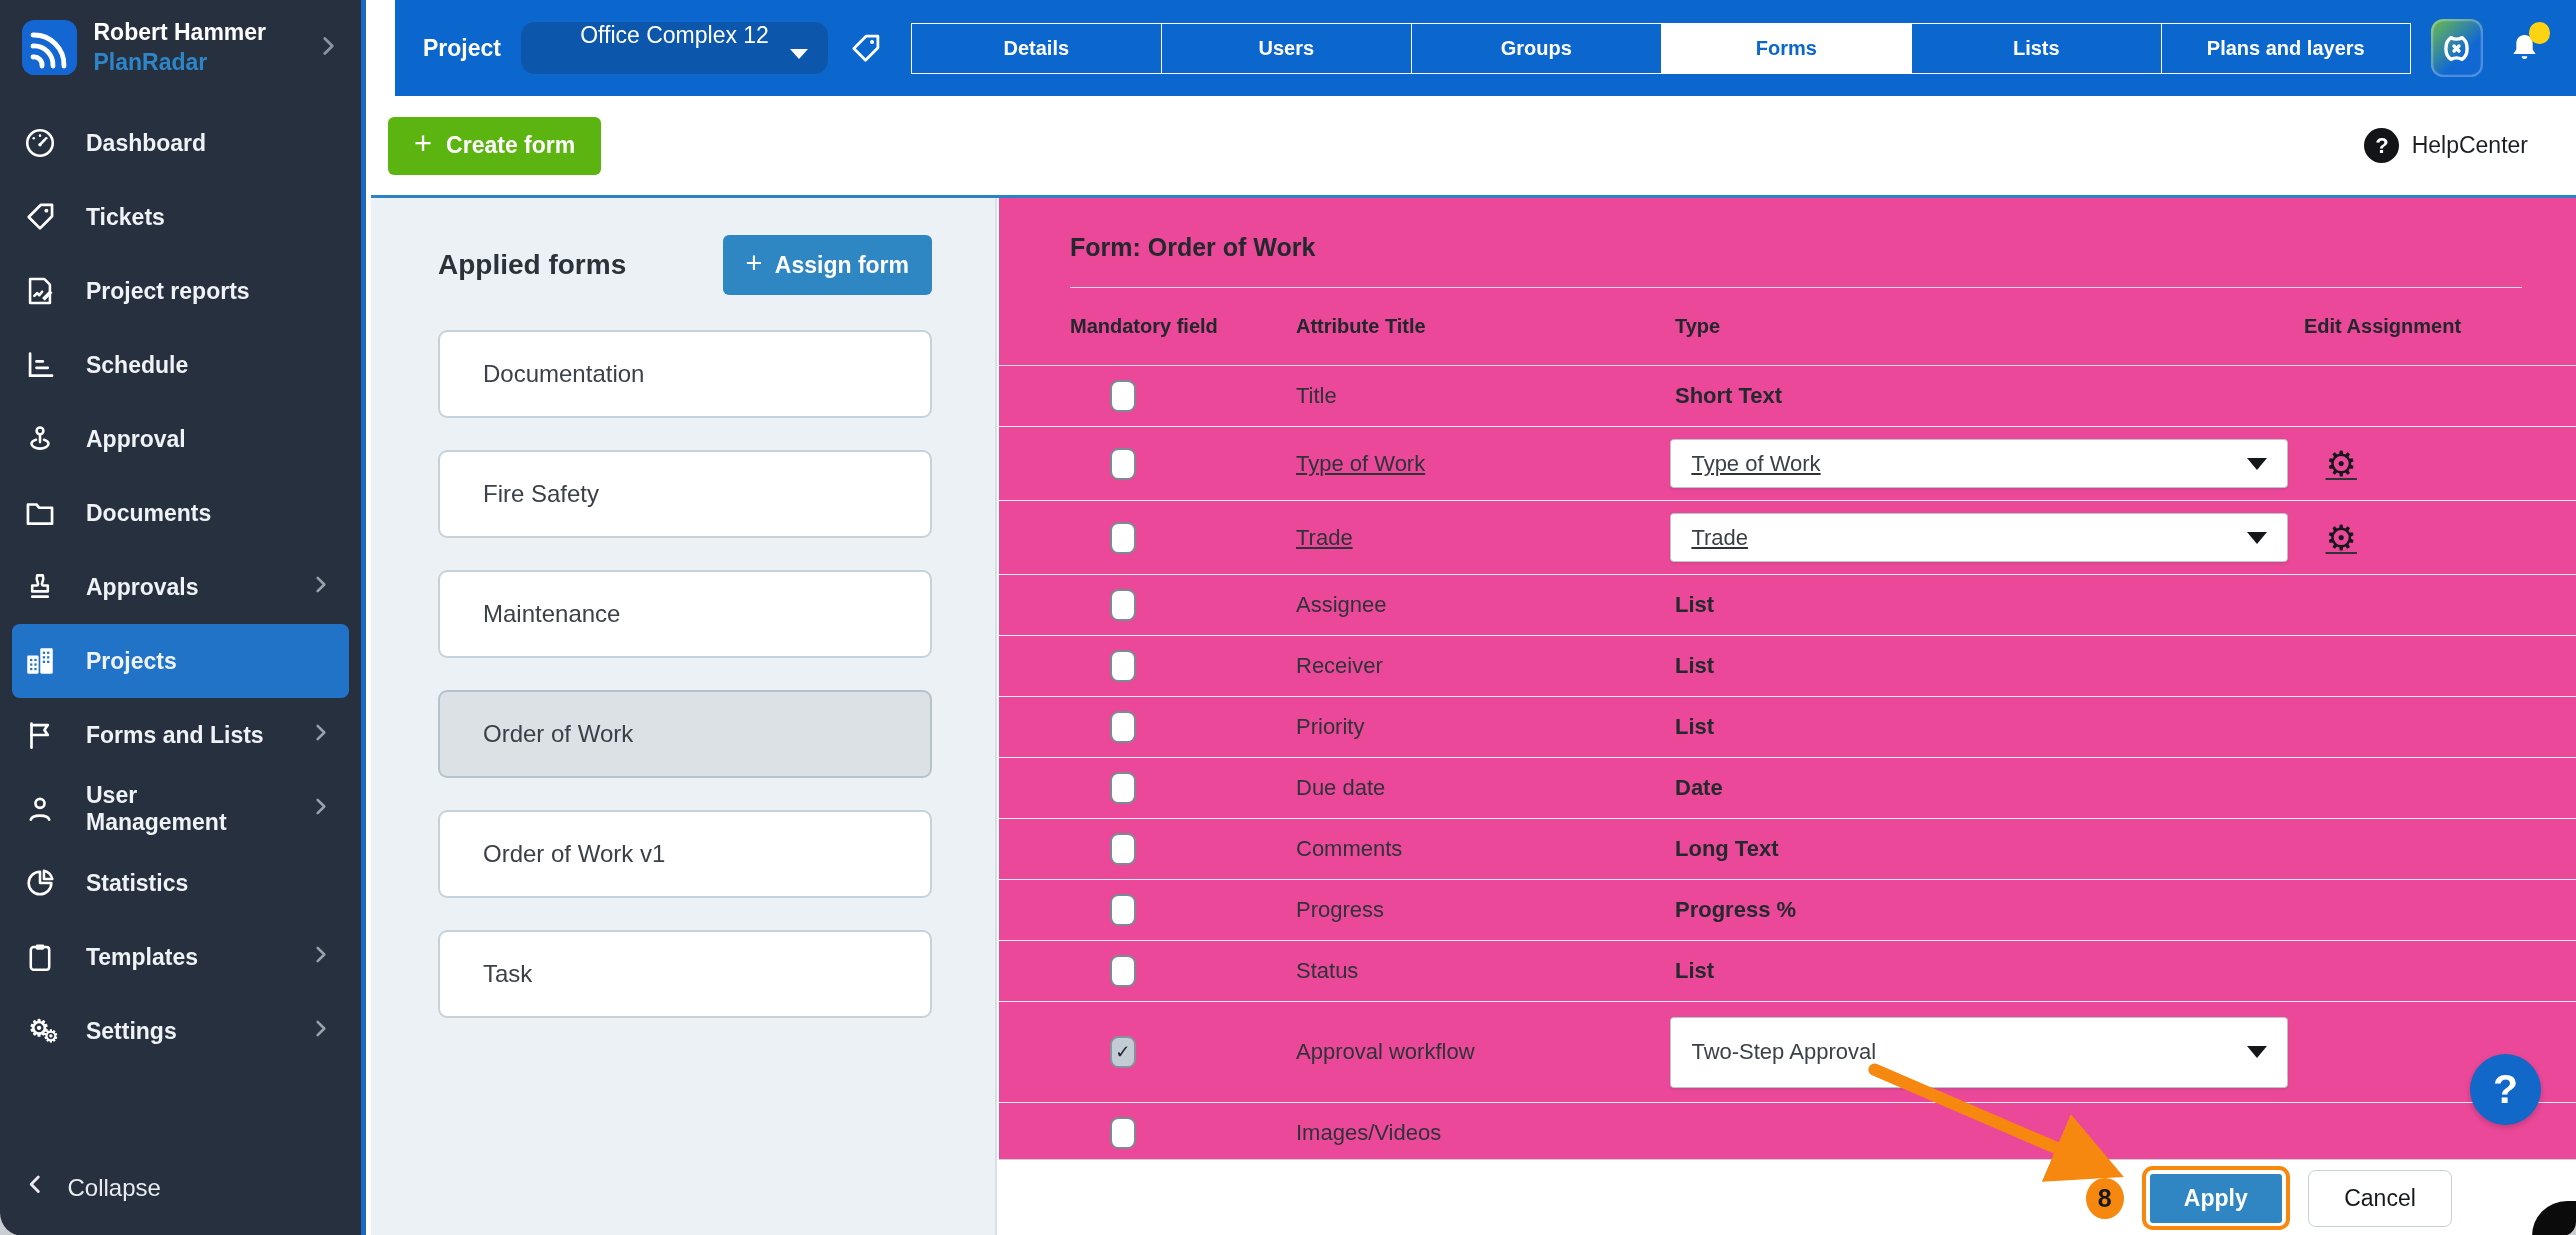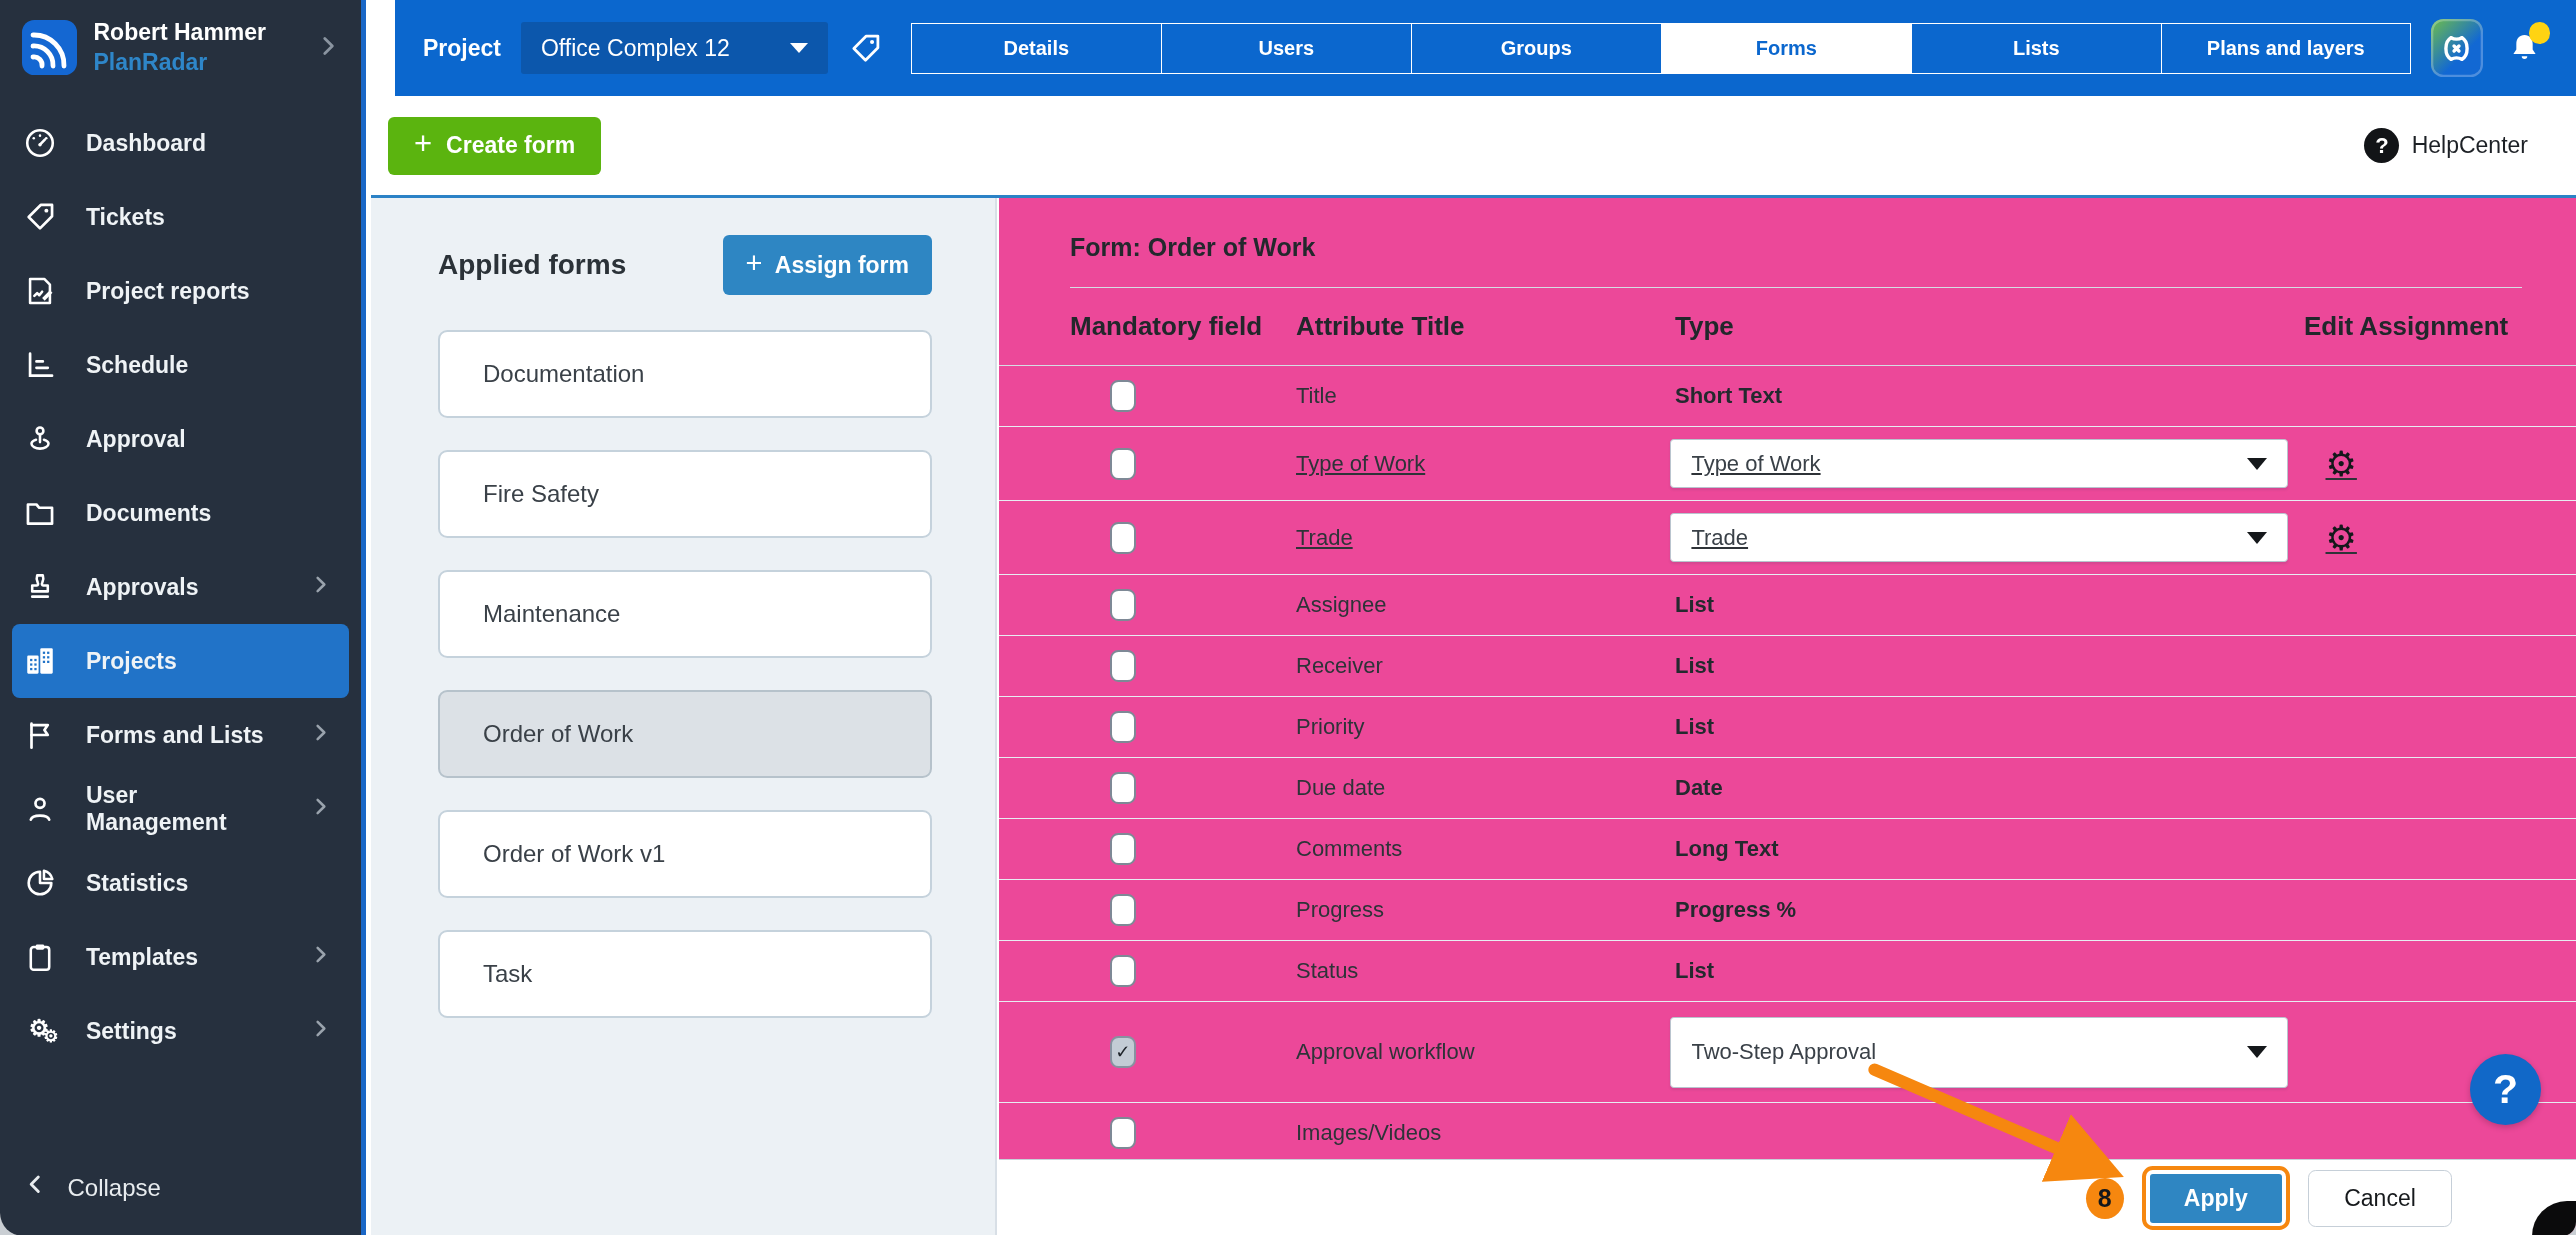--- a/index.html
+++ b/index.html
@@ -23,21 +23,21 @@
   .sb-ic svg{width:34px;height:34px;}
   .sb-ic .gear2{font-size:23px;line-height:1;color:#fff;letter-spacing:-6.1px;}
   .sb-chev{margin-left:auto;color:#9AA3AD;}
   .sb-chev svg{width:23px;height:23px;}
   .sb-collapse{position:absolute;bottom:21.5px;left:0;display:flex;align-items:center;gap:20px;padding:0 23px;height:54px;font-size:24px;color:#E8ECEF;cursor:pointer;}
   .sb-collapse svg{width:24.5px;height:24.5px;}
 
   
   .topbar{position:absolute;left:371px;right:0;top:0;height:96px;background:#0B67CE;display:flex;align-items:center;padding:0 29px 0 28px;box-sizing:border-box;gap:20px;margin-left:24px;}
   .tb-project-label{color:#fff;font-size:23px;font-weight:700;}
-  .tb-select{width:337px;height:52px;background:#0C57AC;border-radius:3px;display:flex;align-items:center;padding:0 20px;box-sizing:border-box;color:#fff;font-size:23px;cursor:pointer;}
+  .tb-select{width:337px;height:52px;background:#0C57AC;border-radius:14px;display:flex;align-items:center;padding:0 20px;box-sizing:border-box;color:#fff;font-size:23px;cursor:pointer;flex-direction:column;}
   .tb-select .caret{margin-left:auto;width:0;height:0;border-left:9.2px solid transparent;border-right:9.2px solid transparent;border-top:10.7px solid #fff;}
   .tb-tag{color:#fff;display:flex;}
   .tb-tag svg{width:35px;height:35px;}
   .tabs{display:flex;height:51px;margin-left:7.7px;}
   .tab{width:250px;display:flex;align-items:center;justify-content:center;color:#fff;font-size:20px;font-weight:700;border:1.5px solid #fff;border-right:none;cursor:pointer;box-sizing:border-box;background:transparent;}
   .tab:last-child{border-right:1.5px solid #fff;}
   .tab.active{background:#fff;color:#0B67CE;}
   .tb-connect{margin-left:auto;width:58px;height:58px;border-radius:12.3px;background:linear-gradient(135deg,#6FBE4A 0%,#1268D3 62%);display:flex;align-items:center;justify-content:center;cursor:pointer;box-shadow:inset 0 0 0 2.3px rgba(255,255,255,.25);}
   .tb-connect svg{width:37px;height:37px;}
   .tb-bell{position:relative;width:49px;height:49px;display:flex;align-items:center;justify-content:center;cursor:pointer;}
@@ -58,21 +58,21 @@
   .panel-head{display:flex;align-items:center;justify-content:space-between;margin-bottom:35px;}
   .panel-title{font-size:28px;font-weight:700;color:#2B3238;}
   .btn-assign{display:flex;align-items:center;gap:12.3px;height:60px;padding:0 23px;background:#2E86C3;border:none;border-radius:6.1px;color:#fff;font-size:23px;font-weight:600;font-family:inherit;cursor:pointer;}
   .btn-assign .plus{font-size:29px;font-weight:400;line-height:1;margin-top:-2.3px;}
   .form-card{height:88px;margin-bottom:32px;background:#fff;border:2.3px solid #C5D2DC;border-radius:9.2px;display:flex;align-items:center;padding-left:43px;box-sizing:border-box;font-size:24px;color:#3A4148;cursor:pointer;}
   .form-card.selected{background:#DCE1E6;border-color:#B6C2CB;}
 
   .main{position:absolute;left:628px;right:0;top:0;bottom:0;background:#ec4899;}
   .main-title{margin:35px 54px 0 71px;font-size:25px;font-weight:700;color:#23282D;}
   .title-divider{margin:24.5px 54px 0 71px;height:1.5px;background:#D5DDE4;}
-  .thead{display:grid;grid-template-columns:226px 379px 629px auto;align-items:center;height:77px;padding:0 54px 0 71px;border-bottom:1.5px solid #D5DDE4;font-size:26px;font-weight:700;color:#22272B;}
+  .thead{display:grid;grid-template-columns:226px 379px 629px auto;align-items:center;height:77px;padding:0 54px 0 71px;border-bottom:1.5px solid #D5DDE4;font-size:20px;font-weight:700;color:#22272B;}
   .trow{display:grid;grid-template-columns:226px 379px 629px auto;align-items:center;height:60px;padding:0 54px 0 71px;border-bottom:1.5px solid #E7EDF2;font-size:22px;color:#2E3338;}
   .trow.lg{height:73px;text-decoration:underline;}
   .trow.xl{height:100px;}
   .cb{width:26px;height:32px;margin-left:40px;border:2.3px solid #7E8996;border-radius:8.4px;background:#fff;box-sizing:border-box;display:flex;align-items:center;justify-content:center;font-size:18.4px;color:#20262C;cursor:pointer;}
   .cb.checked{background:#C3CCD5;border-color:#8792A0;}
   .tval{font-weight:700;color:#24292E;}
   .dd{width:618px;height:49px;margin-left:-4.6px;border:1.5px solid #B9C4CE;border-radius:3.8px;background:#fff;box-shadow:0 1.5px 2.3px rgba(40,60,80,.12);display:flex;align-items:center;padding:0 20px;box-sizing:border-box;color:#3A4148;cursor:pointer;}
   .trow.xl .dd{height:71px;}
   .dd .caret{margin-left:auto;width:0;height:0;border-left:10px solid transparent;border-right:10px solid transparent;border-top:12.3px solid #15181B;}
   .gear{font-size:35px;line-height:1;color:#15181B;margin-left:21.5px;cursor:pointer;}

